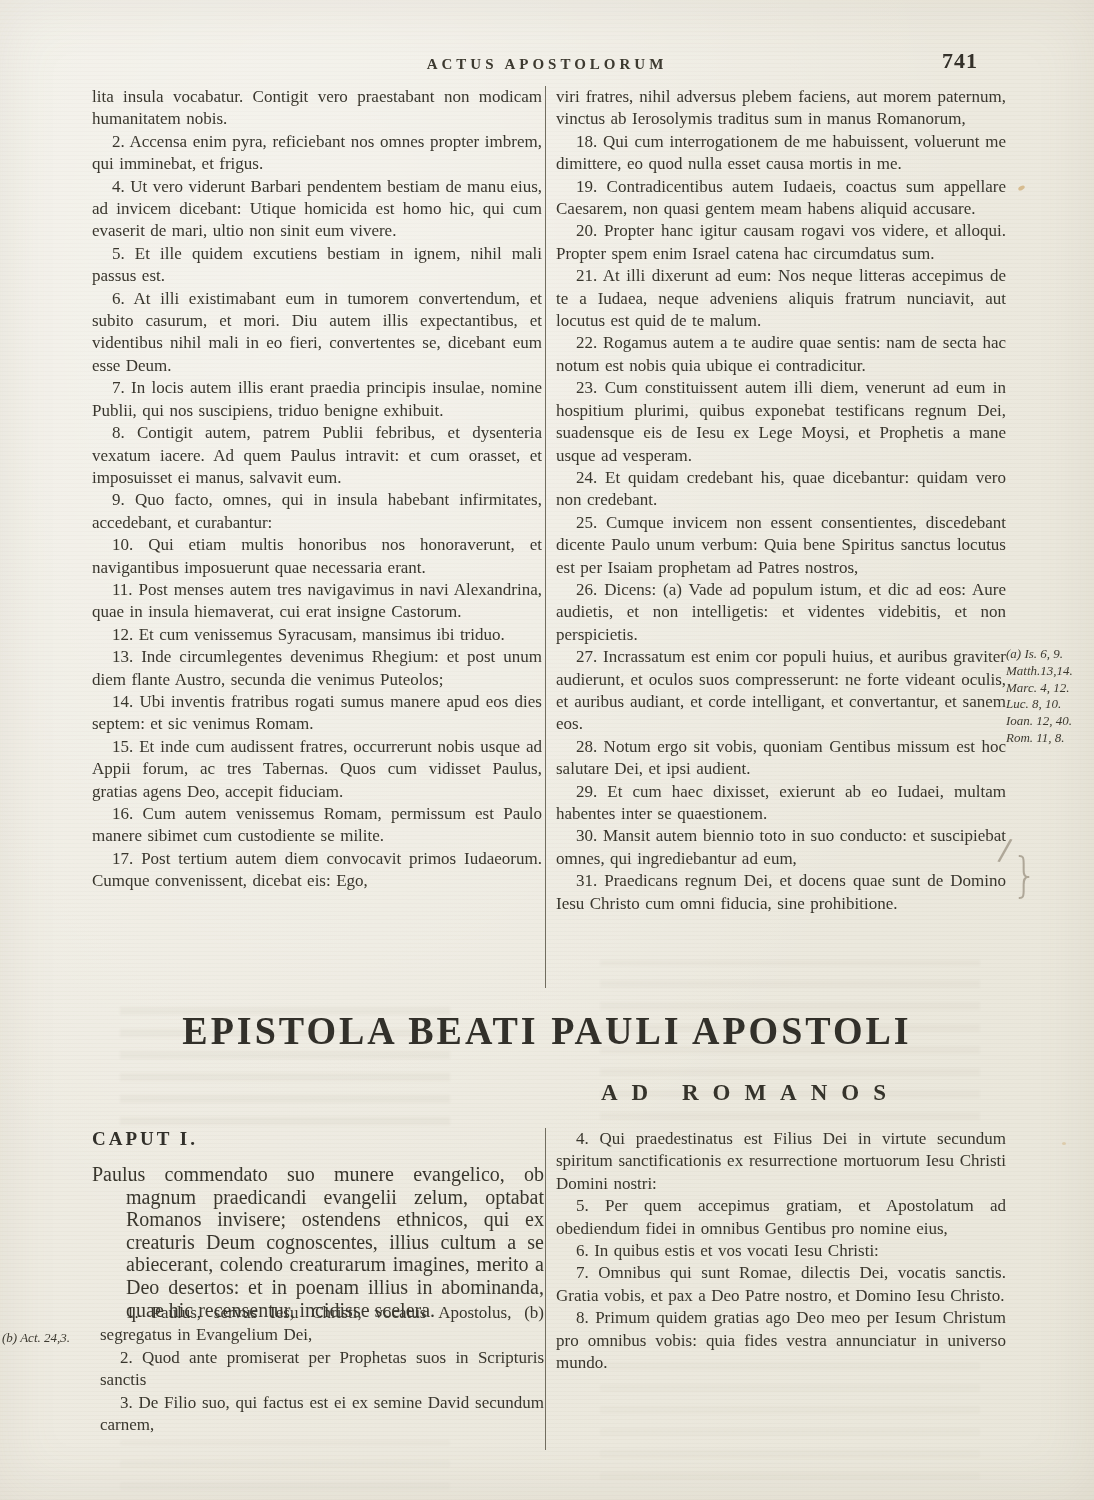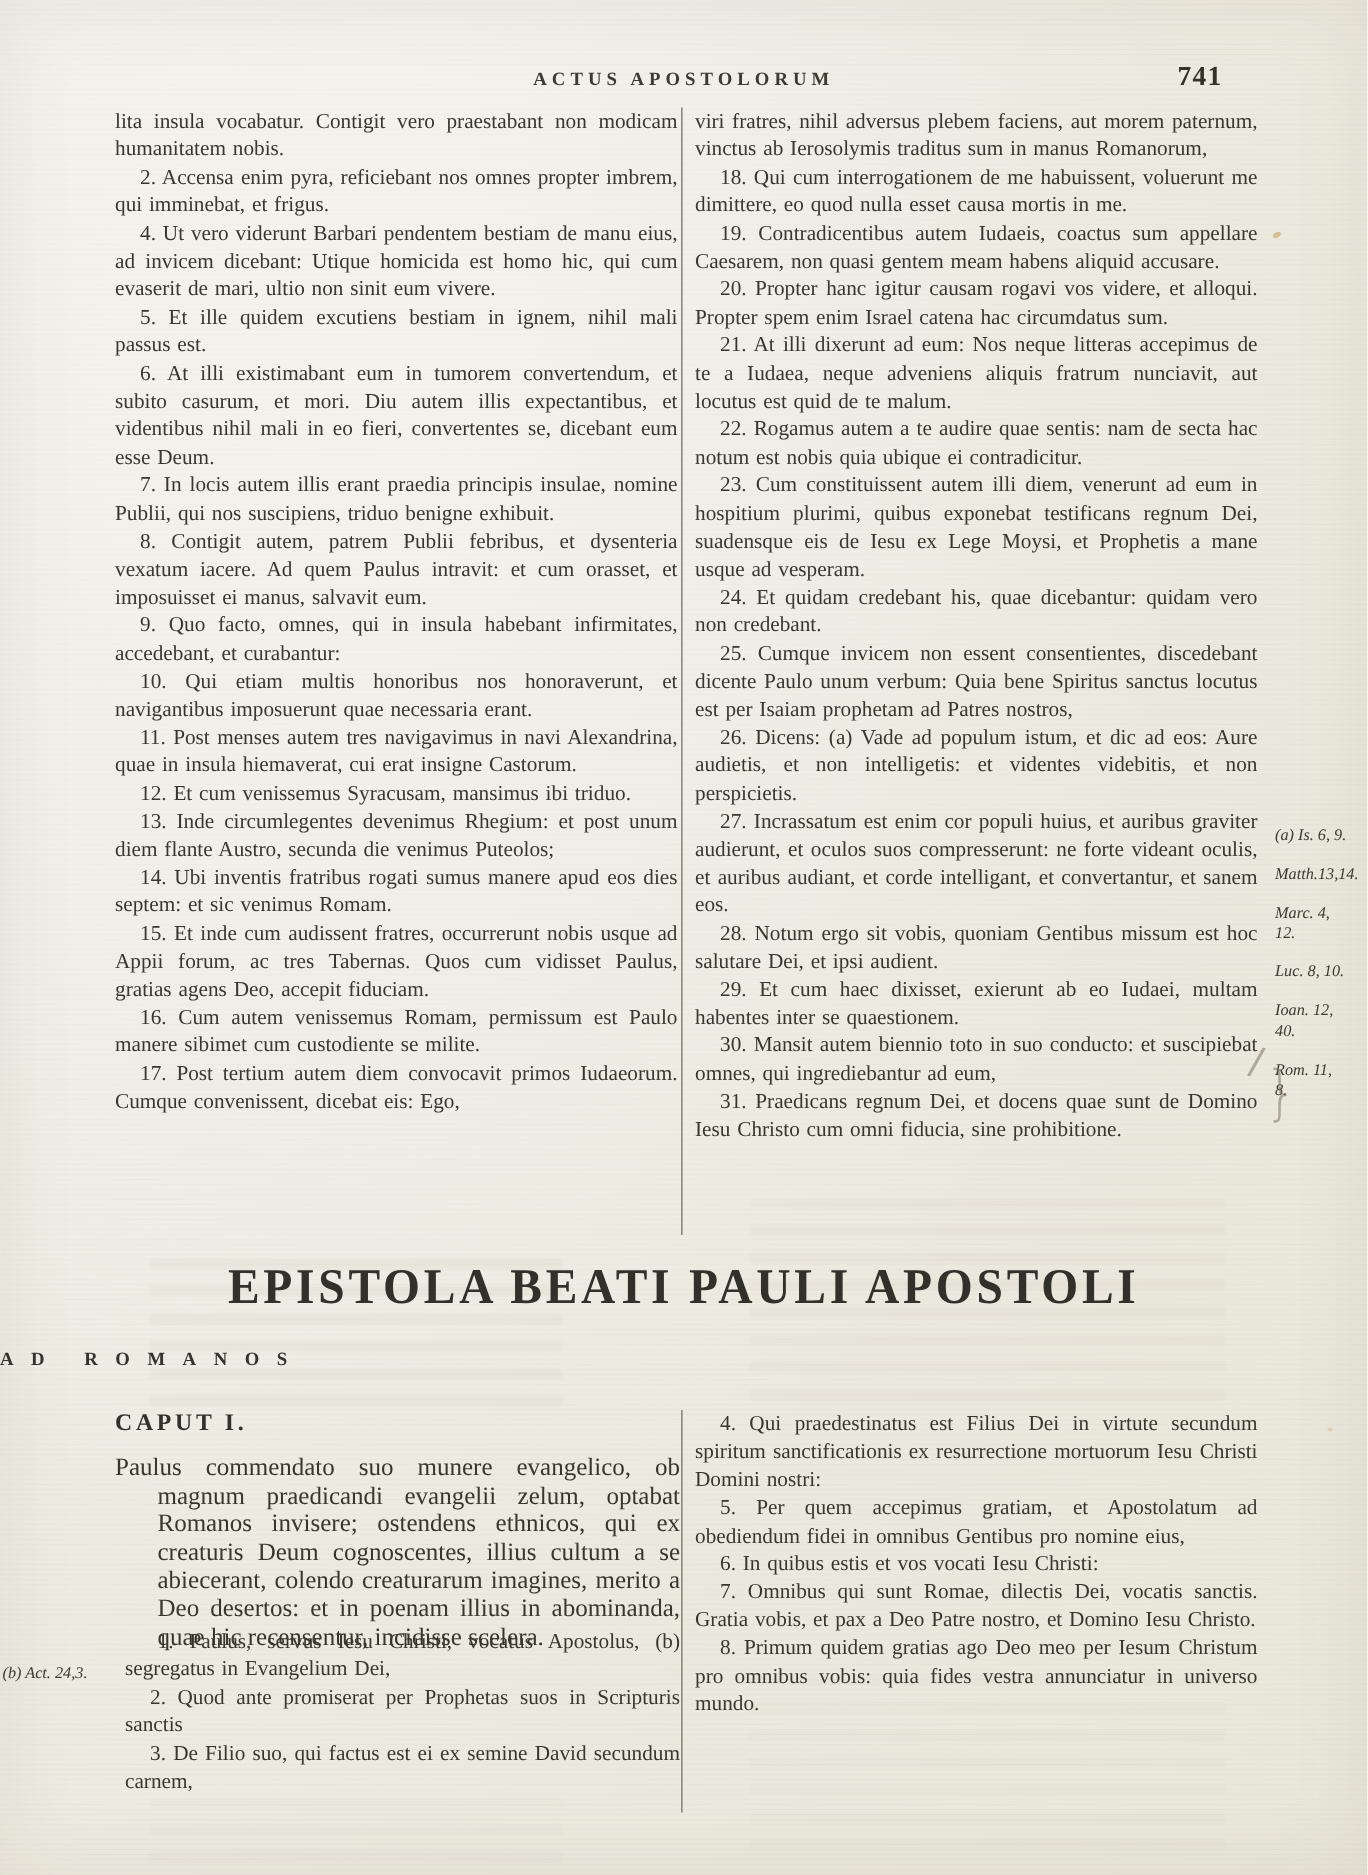--- a/index.html
+++ b/index.html
@@ -30,30 +30,30 @@
   .col p{margin:0;text-indent:20px;}
   .cont-first p:first-child{text-indent:0;}
   #acts-left{left:92px;top:86px;}
   #acts-right{left:556px;top:86px;}
   .vrule{position:absolute;width:1px;background:#716d5f;}
   #rule-top{left:545px;top:86px;height:902px;}
   #rule-bottom{left:545px;top:1128px;height:322px;}
 
   .margin-refs{position:absolute;left:1006px;top:646px;width:86px;
     font-size:13px;font-style:italic;line-height:16.8px;color:#3d3a30;}
-  .margin-refs p{margin:14px;}
+  .margin-refs p{margin:0;}
 
   .pencil{position:absolute;color:rgba(125,115,96,0.55);font-family:"DejaVu Sans",sans-serif;}
   #pencil-slash{left:1000px;top:832px;font-size:30px;transform:rotate(12deg);}
   #pencil-brace{left:1012px;top:852px;font-size:40px;font-weight:lighter;transform:scaleY(1.2);}
 
   .epistle-title{position:absolute;left:0;top:1008px;width:1094px;text-align:center;
     font-size:38px;font-weight:bold;letter-spacing:3px;color:#32302a;transform:scaleY(1.05);}
-  .epistle-subtitle{position:absolute;left:0;top:1080px;width:900px;text-align:left;
-    font-size:15px;font-weight:bold;letter-spacing:14px;color:#35332b;}
+  .epistle-subtitle{position:absolute;left:0;top:1080px;width:900px;text-align:right;
+    font-size:23px;font-weight:bold;letter-spacing:14px;color:#35332b;}
 
   .chapter-head{position:absolute;left:92px;top:1128px;width:450px;text-align:left;
     font-size:19px;font-weight:bold;letter-spacing:3px;color:#32302a;}
   .argument{position:absolute;left:92px;top:1163px;width:452px;
     font-size:20px;line-height:22.6px;text-align:justify;
     padding-left:0;}
   .argument .arg-text{display:block;padding-left:34px;text-indent:-34px;}
 
   #epistle-left{left:100px;top:1302px;width:444px;}
   #epistle-left p:first-child{text-indent:26px;}

